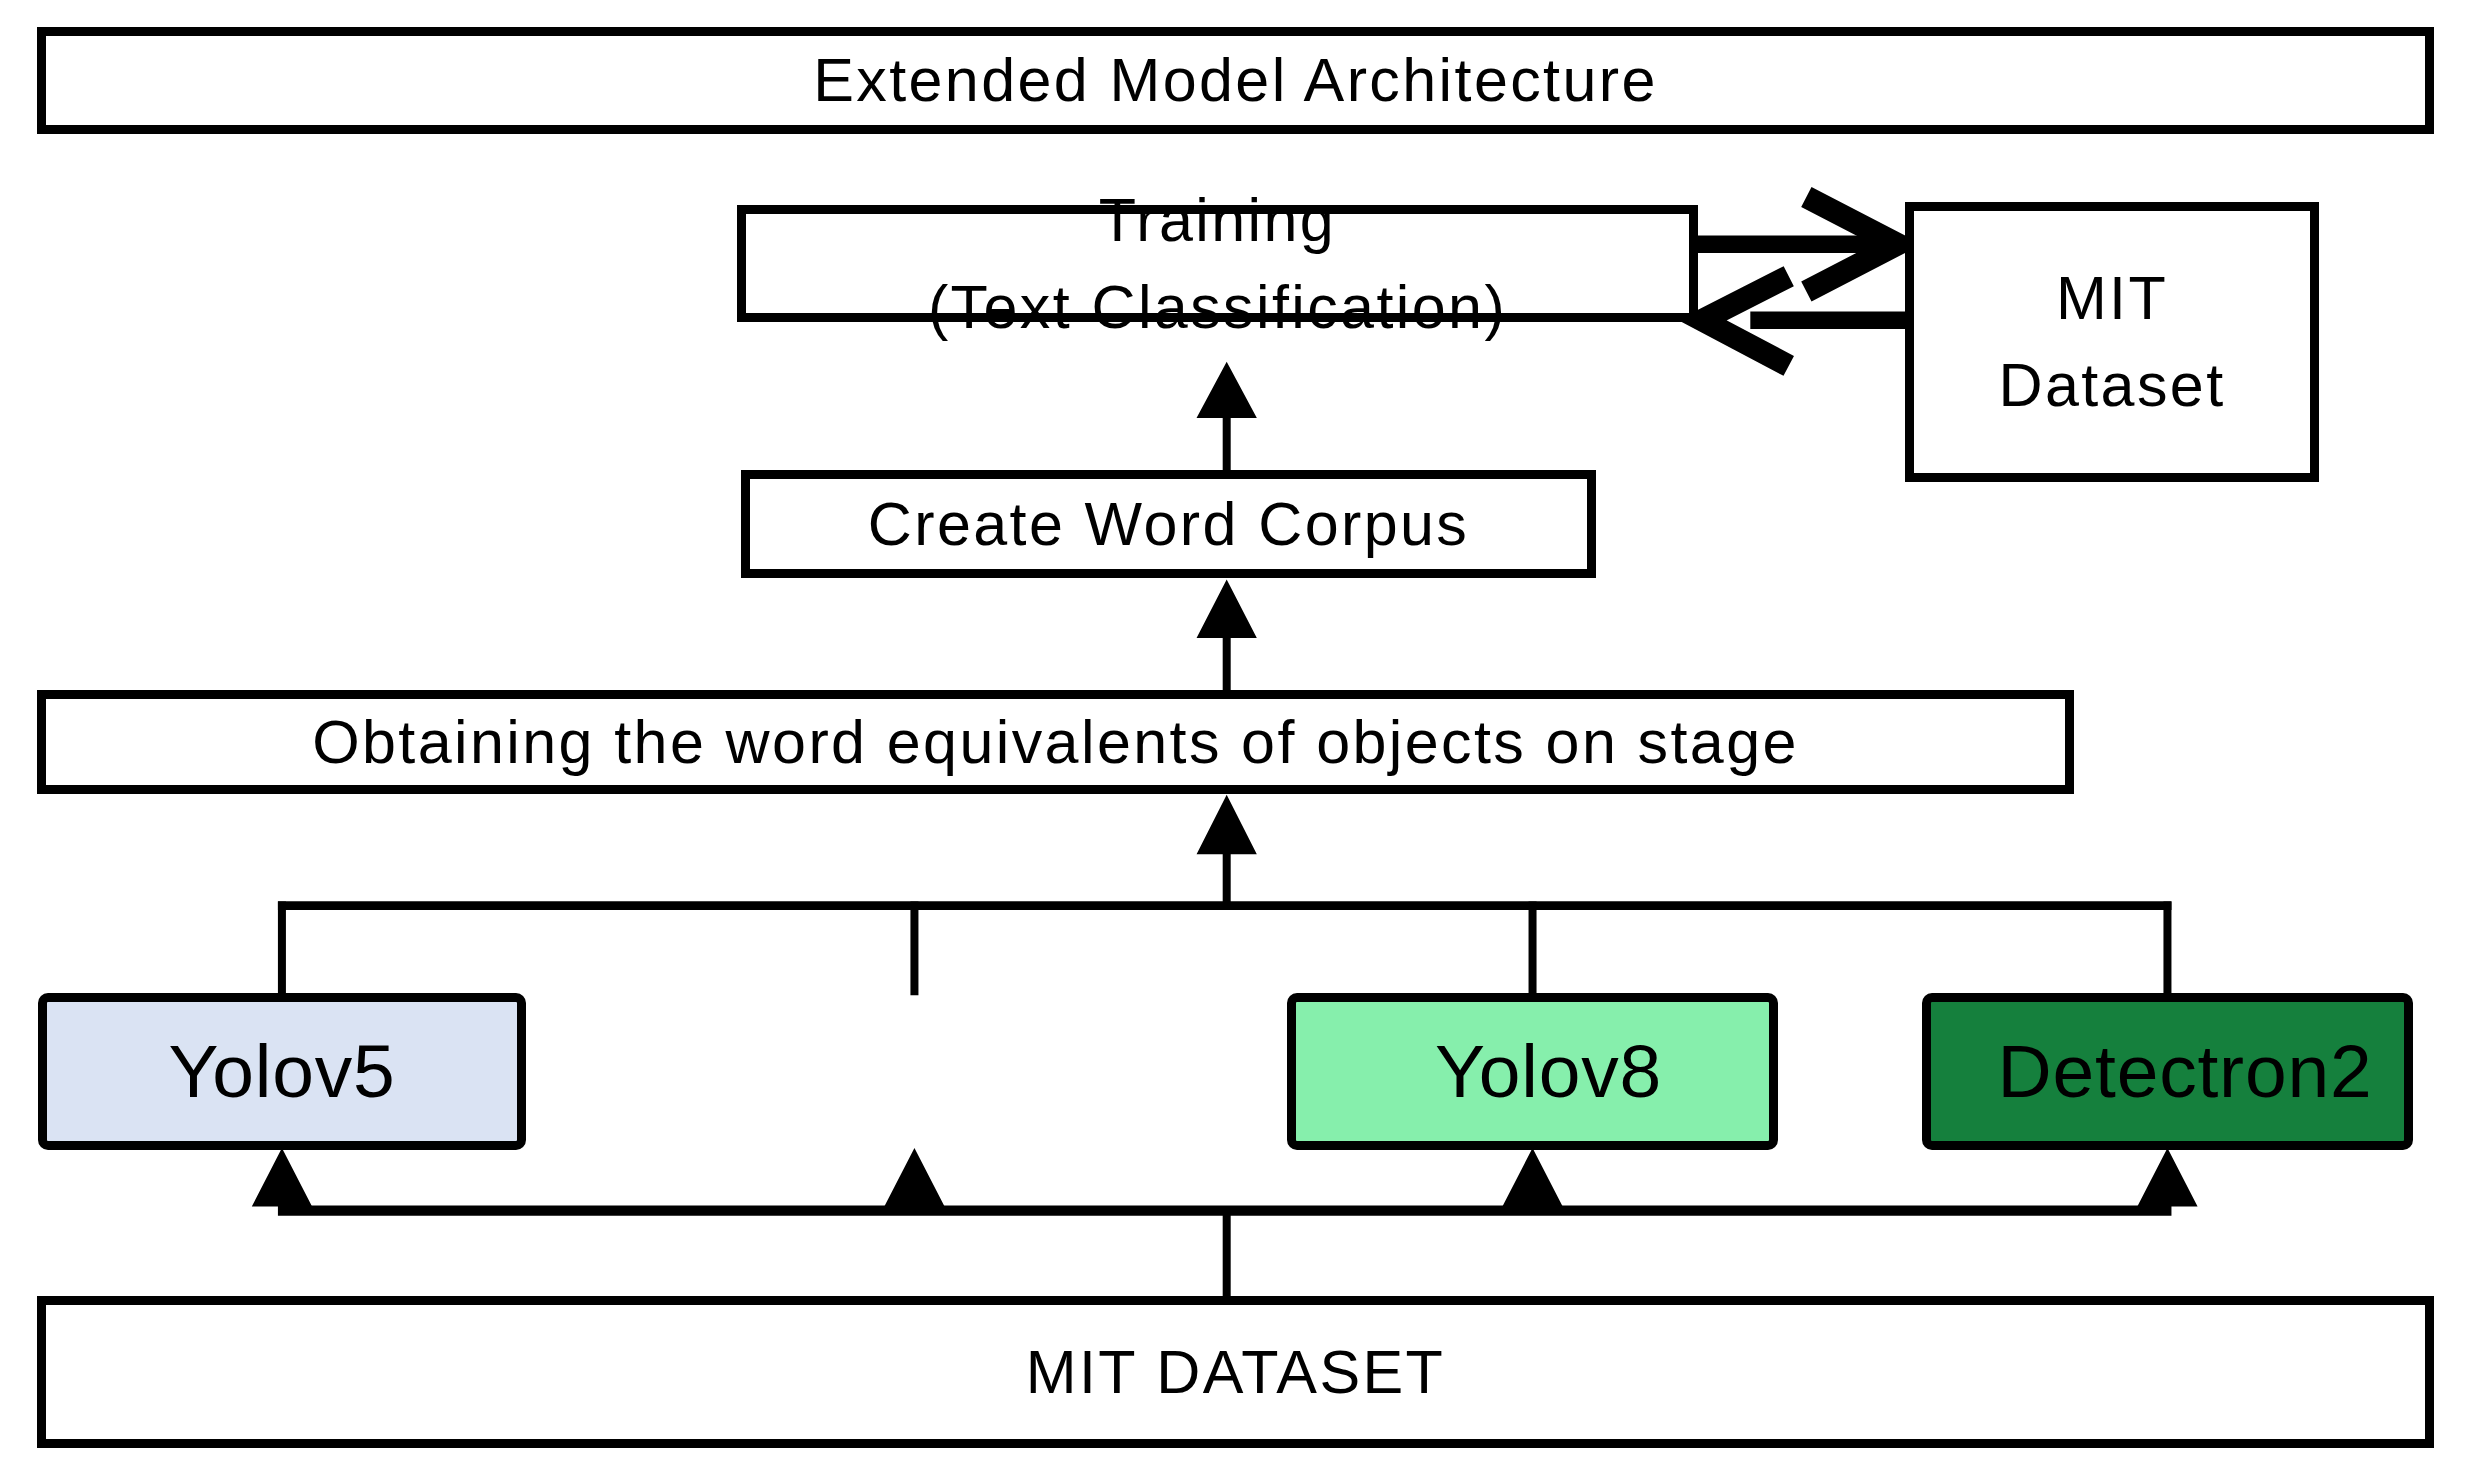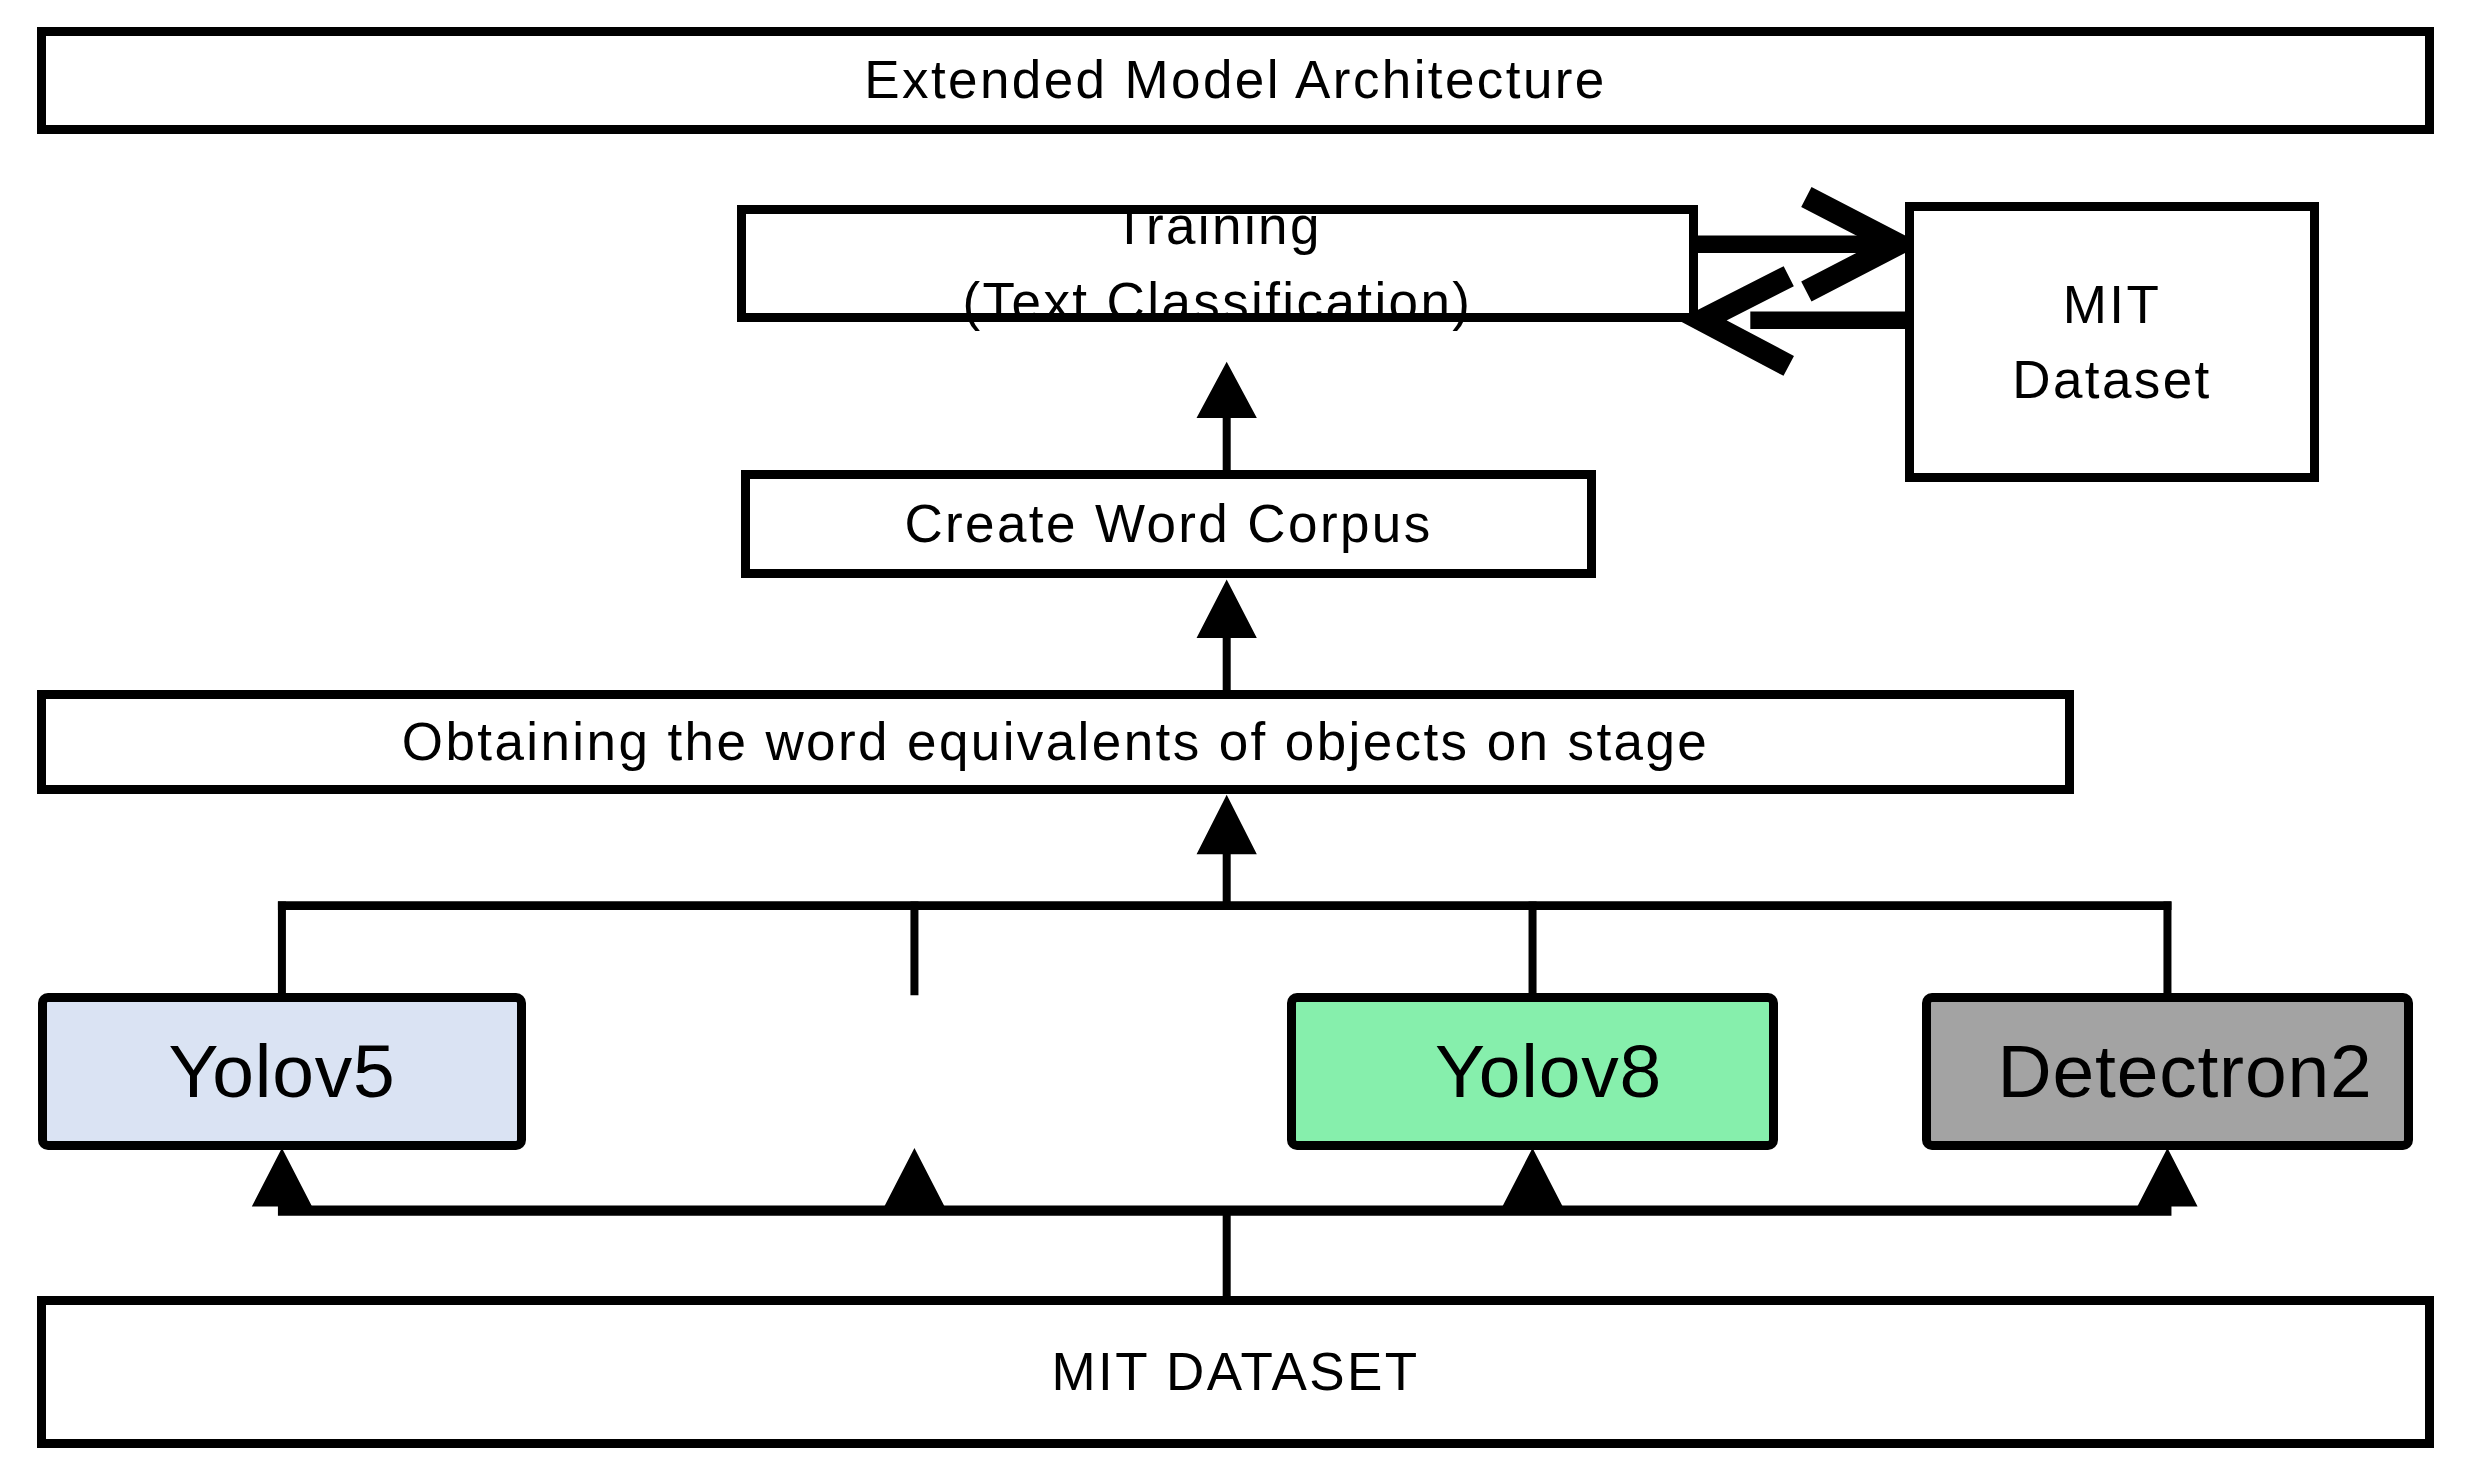--- a/index.html
+++ b/index.html
@@ -27,21 +27,21 @@
   .box {
     position: absolute;
     box-sizing: border-box;
     border: 9.6px solid #000000;
     background: #ffffff;
     display: flex;
     flex-direction: column;
     align-items: center;
     justify-content: center;
     text-align: center;
-    font-size: 53px;
+    font-size: 61px;
     letter-spacing: 2.4px;
     line-height: 1.15;
     white-space: nowrap;
   }
   .box .line { display: block; }
   .two-line { line-height: 1.42; }
   .model-box {
     font-family: Liberation Sans, sans-serif;
     font-size: 75px;
     letter-spacing: 0.8px;
@@ -132,21 +132,21 @@
 
   <div class="box model-box" id="model-yolov5" style="background-color: rgb(218, 227, 243);">
     <span class="line">Yolov5</span>
   </div>
 
 
   <div class="box model-box" id="model-yolov8" style="background-color: #86efac; padding-left: 32px;">
     <span class="line">Yolov8</span>
   </div>
 
-  <div class="box model-box" id="model-detectron2" style="background-color: #a3a3a3; padding-left: 35px;">
+  <div class="box model-box" id="model-detectron2" style="background-color: #15803d; padding-left: 35px;">
     <span class="line">Detectron2</span>
   </div>
 
   <div class="box" id="mit-bottom-box">
     <span class="line">MIT DATASET</span>
   </div>
 
 </div>
 
 

